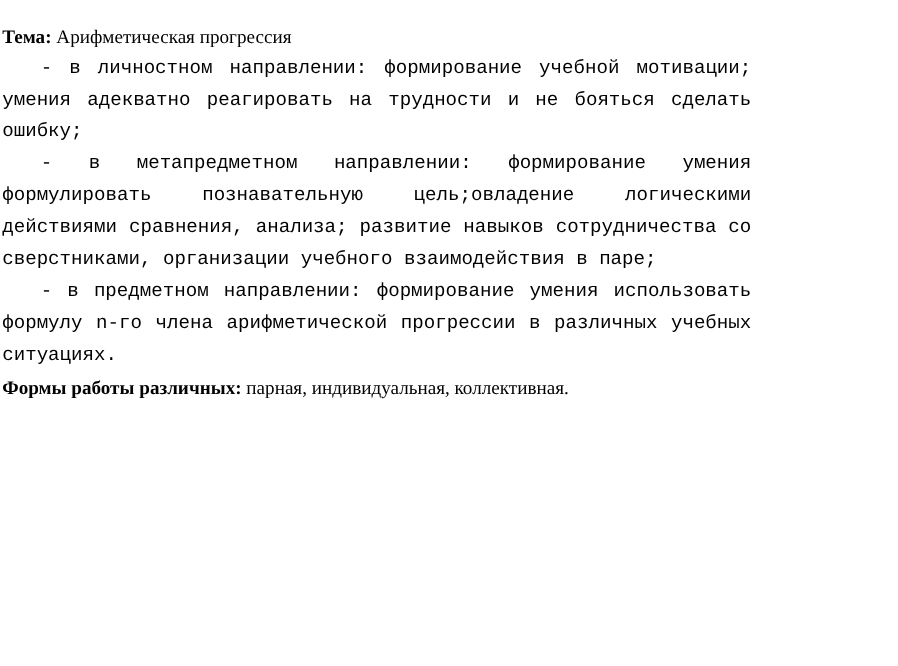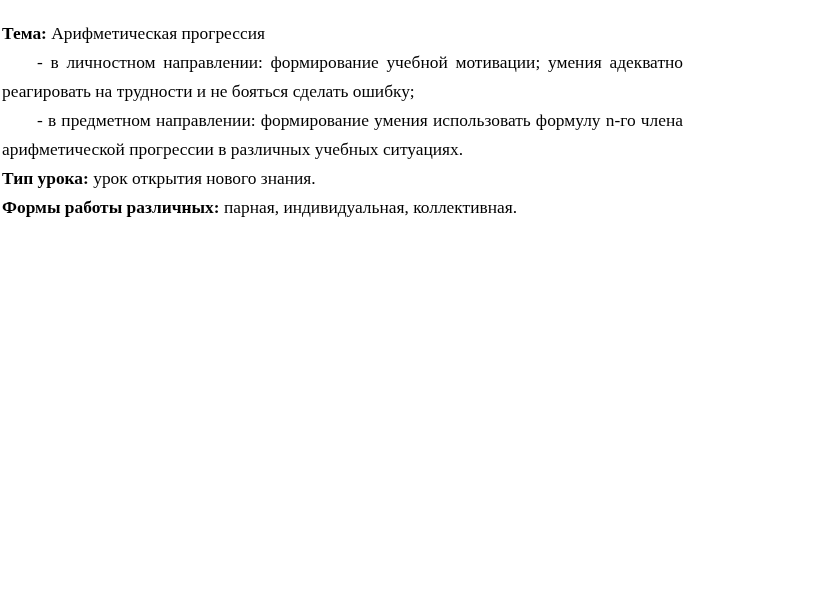--- a/index.html
+++ b/index.html
@@ -23,47 +23,48 @@
     padding: 19px 1px 0 2px;
     background: #ffffff;
   }
   p {
     margin: 0;
     padding: 0;
     text-align: justify;
   }
   p.indent {
     text-indent: 35px;
+    font-family: Liberation Mono, monospace;
   }
   strong {
     font-weight: bold;
   }
 </style>
 </head>
 <body>
 
 <div class="page">
 
   <p>
     <strong>Тема:</strong><span> Арифметическая прогрессия</span>
   </p>
 
 
 
   <p class="indent">
     <span>- в личностном направлении: формирование учебной мотивации; умения адекватно реагировать на трудности и не бояться сделать ошибку;</span>
   </p>
 
+  <p class="indent">
+    <span>- в метапредметном направлении: формирование умения формулировать познавательную цель;овладение логическими действиями сравнения, анализа; развитие навыков сотрудничества со сверстниками, организации учебного взаимодействия в паре;</span>
+  </p>
 
   <p class="indent">
     <span>- в предметном направлении: формирование умения использовать формулу n-го члена арифметической прогрессии в различных учебных ситуациях.</span>
   </p>
 
-  <p>
-    <strong>Тип урока:</strong><span> урок открытия нового знания.</span>
-  </p>
 
   <p>
     <strong>Формы работы различных:</strong><span> парная, индивидуальная, коллективная.</span>
   </p>
 
 
 </div>
 
 </body></html>

